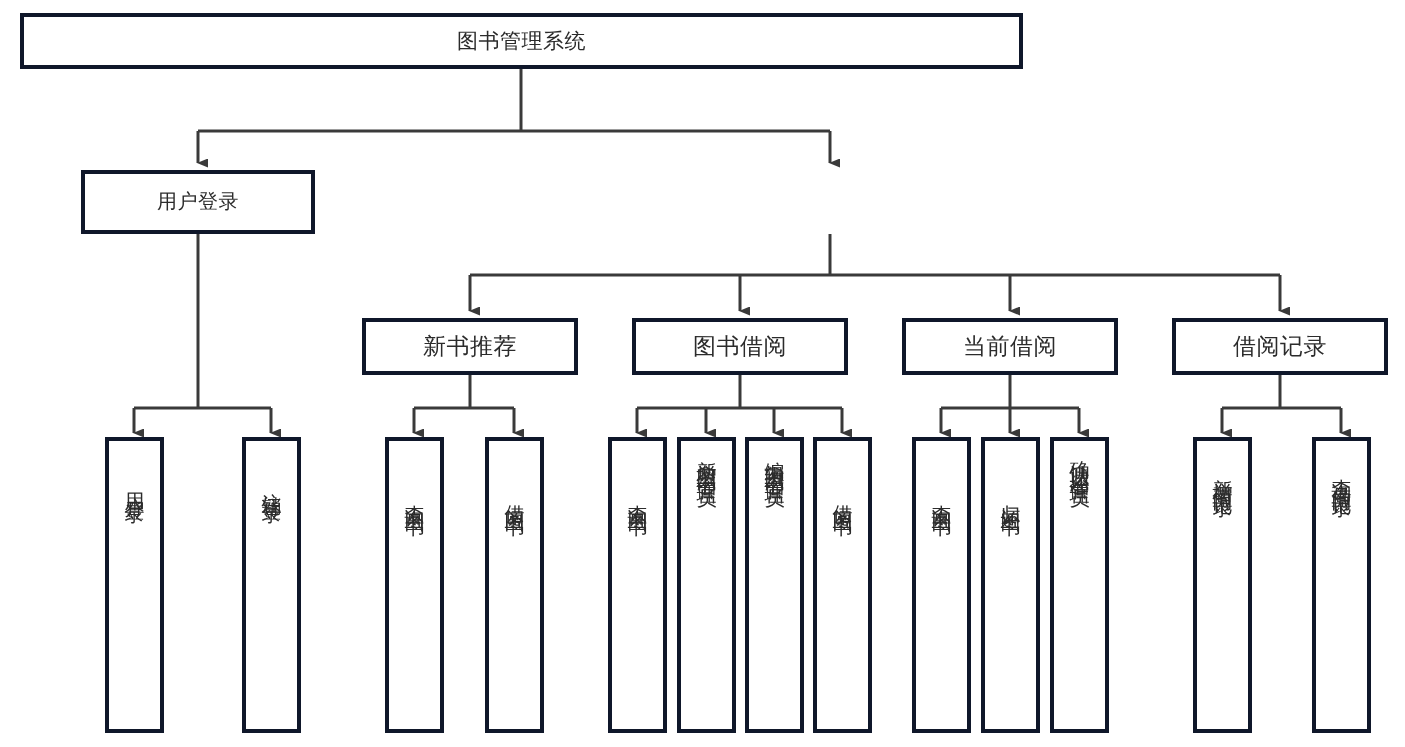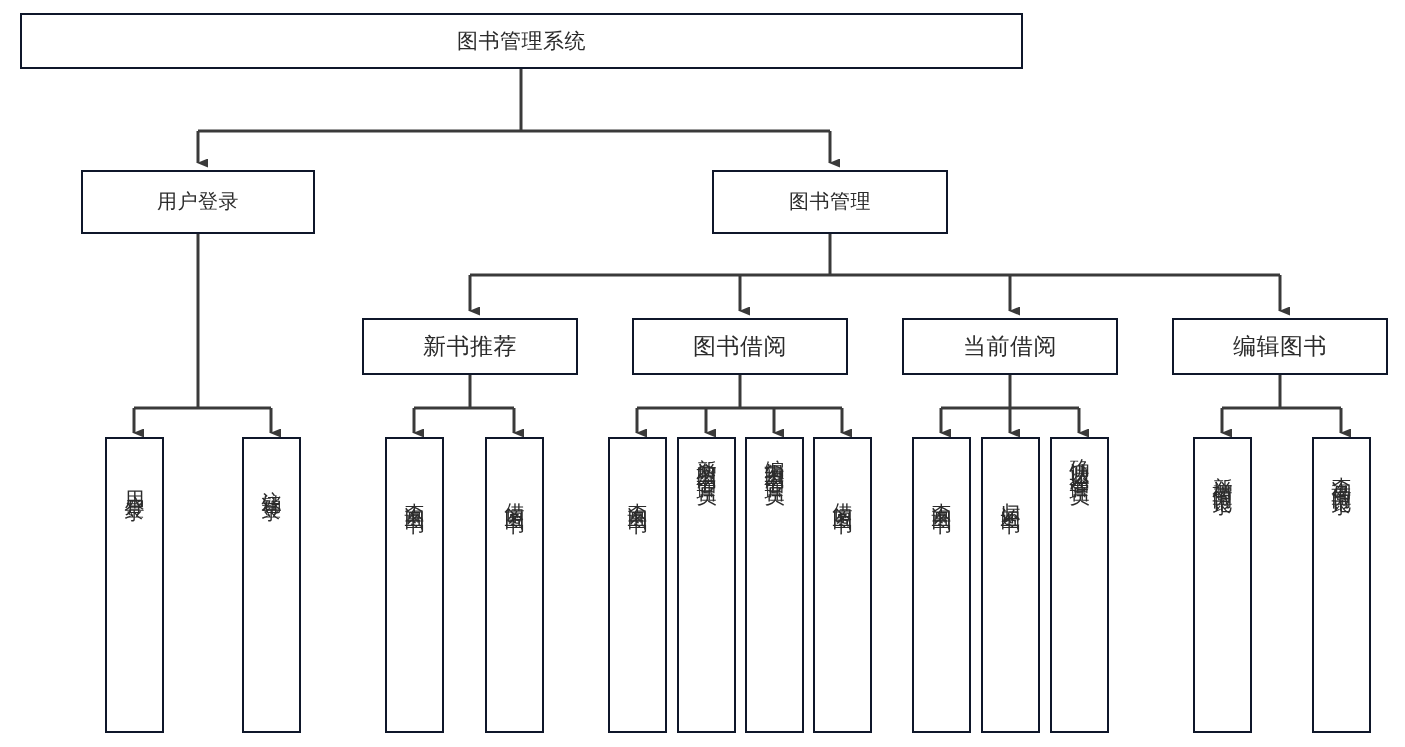--- a/index.html
+++ b/index.html
@@ -23,21 +23,21 @@
     left: 0;
     top: 0;
     width: 1405px;
     height: 747px;
     pointer-events: none;
   }
   .node {
     position: absolute;
     box-sizing: border-box;
     background: #ffffff;
-    border: 2px solid #0f172a;
+    border: 4px solid #0f172a;
     display: flex;
     align-items: center;
     justify-content: center;
     color: #2b2b2b;
     z-index: 2;
   }
   .node-label {
     display: block;
     text-align: center;
     line-height: 1.18;
@@ -130,35 +130,32 @@
     </g>
   </svg>
 
   <div class="node root horiz" style="left:20px; top:13px; width:1003px; height:56px;">
     <span class="node-label">图书管理系统</span>
   </div>
 
   <div class="node lvl2 horiz" style="left:81px; top:170px; width:234px; height:64px;">
     <span class="node-label">用户登录</span>
   </div>
-  <div class="node lvl2 horiz" style="left:712px; top:170px; width:236px; height:64px;">
-    <span class="node-label">图书管理</span>
-  </div>
 
   <div class="node lvl3 horiz" style="left:362px; top:318px; width:216px; height:57px;">
     <span class="node-label">新书推荐</span>
   </div>
   <div class="node lvl3 horiz" style="left:632px; top:318px; width:216px; height:57px;">
     <span class="node-label">图书借阅</span>
   </div>
   <div class="node lvl3 horiz" style="left:902px; top:318px; width:216px; height:57px;">
     <span class="node-label">当前借阅</span>
   </div>
   <div class="node lvl3 horiz" style="left:1172px; top:318px; width:216px; height:57px;">
-    <span class="node-label">编辑图书</span>
+    <span class="node-label">借阅记录</span>
   </div>
 
   <div class="node leaf" style="left:105px; top:437px; width:59px; height:296px; padding-top:36px;">
     <span class="node-label">用户登录</span>
   </div>
   <div class="node leaf" style="left:242px; top:437px; width:59px; height:296px; padding-top:36px;">
     <span class="node-label">注销登录</span>
   </div>
 
   <div class="node leaf" style="left:385px; top:437px; width:59px; height:296px; padding-top:48px;">

